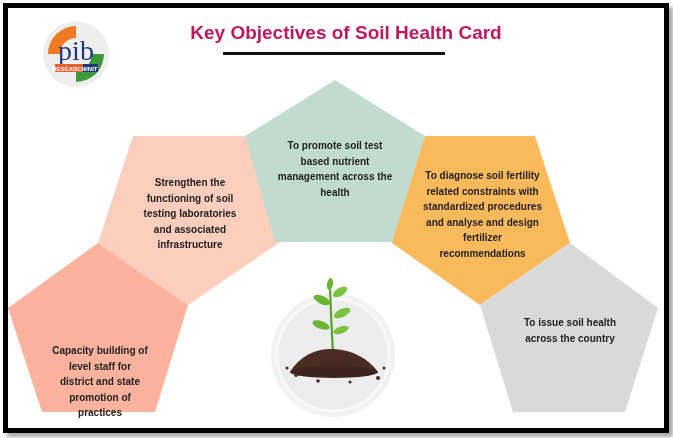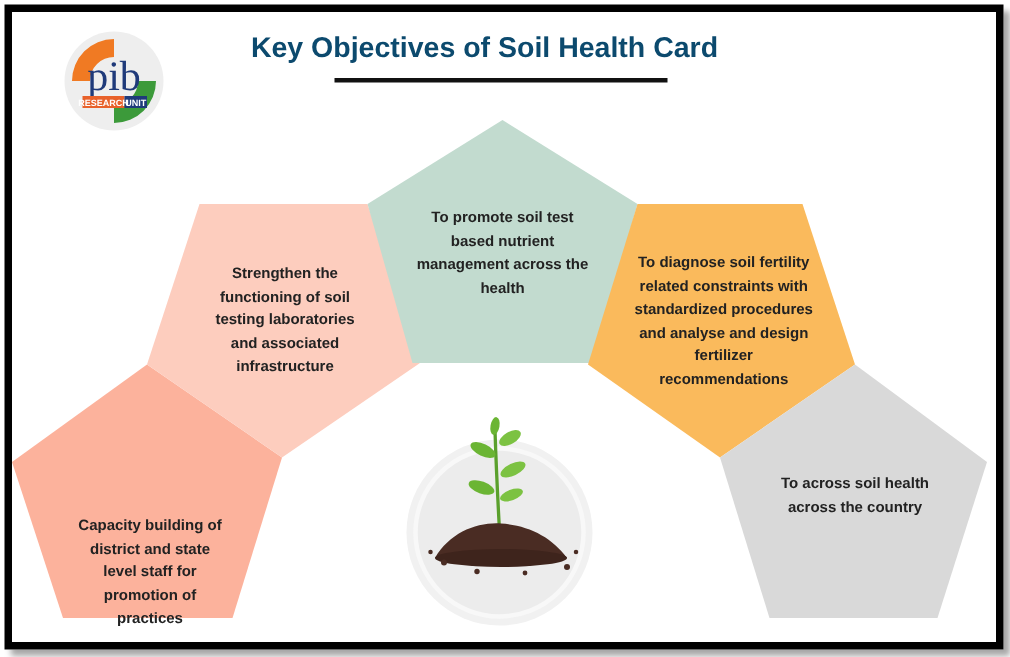--- a/index.html
+++ b/index.html
@@ -4,22 +4,22 @@
   <style>
     html, body { margin: 0; padding: 0; background: #ffffff; }
     body { width: 673px; height: 438px; position: relative; overflow: hidden; font-family: "DejaVu Sans", sans-serif; }
     .frame {
       position: absolute; left: 3px; top: 3px; width: 656px; height: 420px;
       border: 5px solid #000; background: #fff;
       box-shadow: 4px 4px 4px rgba(0,0,0,0.35);
     }
     svg.shapes { position: absolute; left: 0; top: 0; }
     .title {
-      position: absolute; left: 148px; top: 22px; width: 350px; text-align: center;
-      font-family: "Liberation Sans", sans-serif; font-weight: bold; font-size: 19px; color: #0c4a6e;
+      position: absolute; left: 171px; top: 22px; width: 350px; text-align: center;
+      font-family: "Liberation Sans", sans-serif; font-weight: bold; font-size: 19px; color: #be185d;
     }
     .title-underline {
       position: absolute; left: 223px; top: 52px; width: 222px; height: 3px; background: #111;
     }
     .ptext {
       position: absolute; text-align: center; font-family: "Liberation Sans", sans-serif;
       font-weight: bold; font-size: 10px; line-height: 15.5px; color: #222;
     }
     .logo { position: absolute; left: 42px; top: 20px; width: 68px; height: 68px; }
   </style>
@@ -73,22 +73,22 @@
   <rect x="41" y="44" width="15" height="8" fill="#1f3a7a"></rect>
   <text x="27" y="50.5" text-anchor="middle" font-family="Liberation Sans, sans-serif" font-size="6" font-weight="bold" fill="#fff">RESEARCH</text>
   <text x="48.5" y="50.5" text-anchor="middle" font-family="Liberation Sans, sans-serif" font-size="6" font-weight="bold" fill="#fff">UNIT</text>
 </svg>
 
 <div class="title">Key Objectives of Soil Health Card</div>
 <div class="title-underline"></div>
 
 <div class="ptext" style="left:20px; top:295px; width:160px;margin-top:48px;">
   <div>Capacity building of</div>
+  <div>level staff for</div>
   <div>district and state</div>
-  <div>level staff for</div>
   <div>promotion of</div>
   <div>practices</div>
 </div>
 
 <div class="ptext" style="left:115px; top:175px; width:150px;">
   <div>Strengthen the</div>
   <div>functioning of soil</div>
   <div>testing laboratories</div>
   <div>and associated</div>
   <div>infrastructure</div>
@@ -104,15 +104,15 @@
 <div class="ptext" style="left:400px; top:168px; width:165px;text-align:center;">
   <div>To diagnose soil fertility</div>
   <div>related constraints with</div>
   <div>standardized procedures</div>
   <div>and analyse and design</div>
   <div>fertilizer</div>
   <div>recommendations</div>
 </div>
 
 <div class="ptext" style="left:495px; top:315px; width:150px;">
-  <div>To across soil health</div>
+  <div>To issue soil health</div>
   <div>across the country</div>
 </div>
 
 </body></html>

